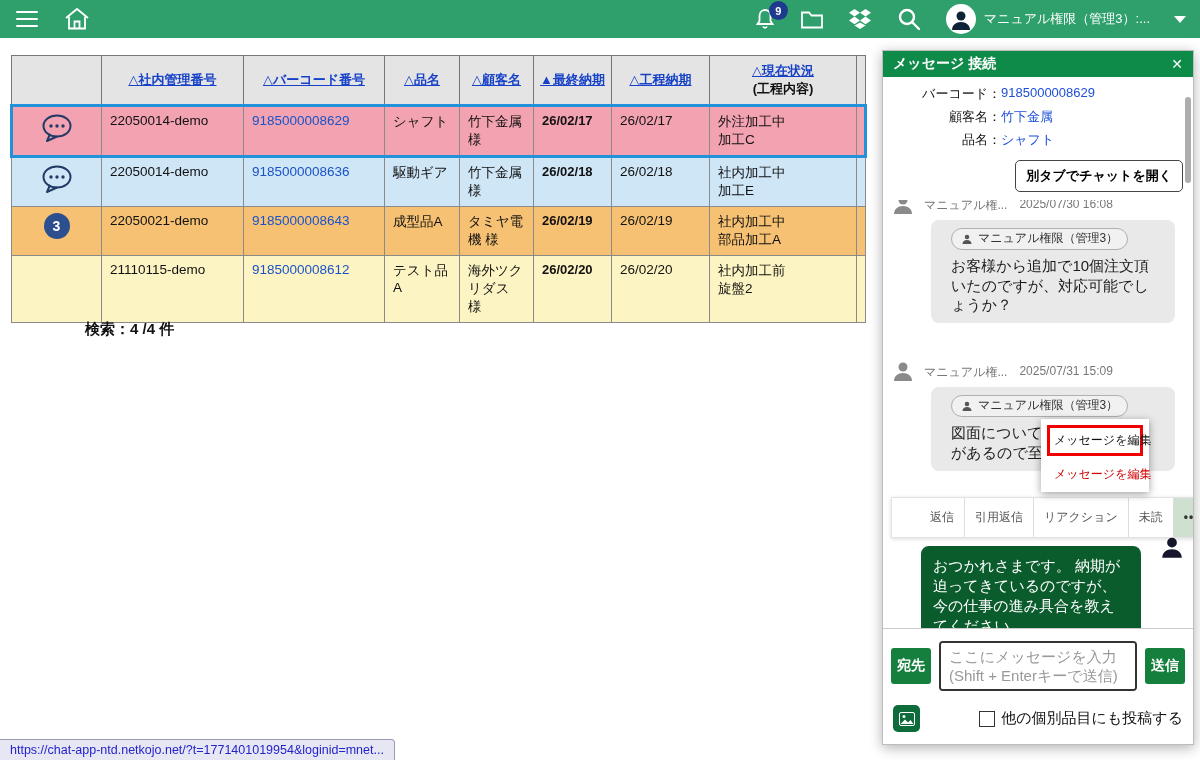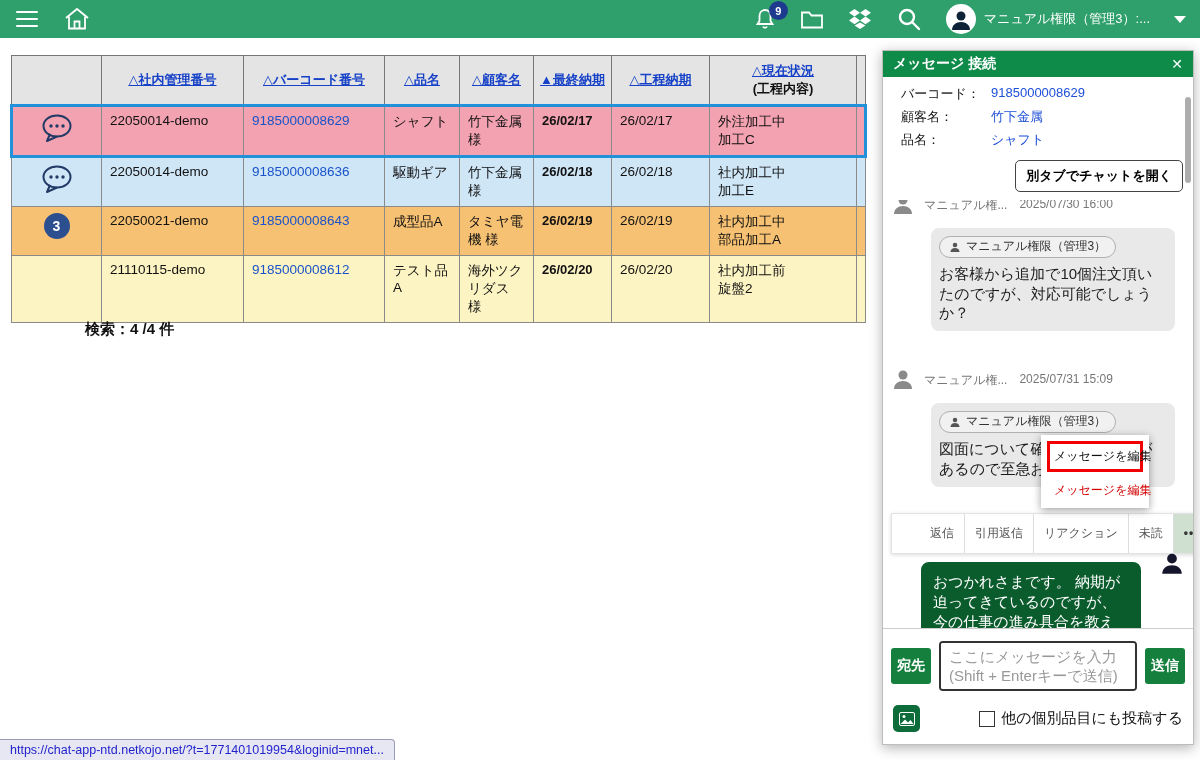--- a/index.html
+++ b/index.html
@@ -47,36 +47,36 @@
     font-weight:bold; font-size:14px; display:inline-flex; align-items:center; justify-content:center; }
   .search-count { position:absolute; left:85px; top:320px; font-weight:bold; font-size:15px; color:#111; }
 
   
   .chat-panel { position:absolute; left:882px; top:50px; width:312px; height:695px;
     background:#fff; border:1px solid #bdbdbd; box-shadow:0 3px 12px rgba(0,0,0,.3);
     display:flex; flex-direction:column; }
   .chat-header { background:#0e8a49; color:#fff; height:26px; display:flex; align-items:center;
     padding:0 10px; font-weight:bold; font-size:14px; flex:0 0 auto; }
   .chat-close { margin-left:auto; cursor:pointer; font-size:14px; font-weight:normal; }
-  .chat-info { padding:8px 18px 2px; font-size:13px; flex:0 0 auto; }
+  .chat-info { padding:8px 28px 2px; font-size:13px; flex:0 0 auto;text-align:right; }
   .info-row { display:flex; margin-bottom:5px; }
   .info-label { width:90px; color:#111; }
   .info-value { color:#1d4fd8; }
   .open-tab-row { text-align:right; padding:4px 10px 8px; flex:0 0 auto; }
   .open-tab { background:#fff; border:1px solid #444; border-radius:5px; padding:6px 10px;
     font-size:13px; font-weight:bold; font-family:inherit; cursor:pointer; }
   .scroll-thumb { position:absolute; right:2px; top:46px; width:6px; height:86px;
     background:#adadad; border-radius:3px; cursor:grab; }
 
   .messages { flex:1 1 auto; overflow:hidden; padding:0 8px; position:relative; }
   .msg-top { display:flex; gap:9px; align-items:flex-start; }
   .msg-meta { padding-top:5px; display:flex; gap:12px; color:#777; font-size:12px; white-space:nowrap; }
   .msg.clip { margin-top:-8px; }
   .msg2 { margin-top:36px; }
-  .bubble { background:#e9e9e9; border-radius:8px; padding:8px 8px; margin:8px 10px 0 40px;
+  .bubble { background:#e9e9e9; border-radius:8px; padding:8px 20px; margin:0 10px 0 40px;
     font-size:15px; line-height:1.32; color:#1a1a1a; }
   .bubble-wrap { position:relative; }
   .author-pill { display:inline-flex; align-items:center; gap:5px; border:1px solid #b0b0b0;
     background:#f1f1f1; border-radius:11px; padding:2px 9px; font-size:12px; color:#333; margin-bottom:6px; }
   .context-menu { position:absolute; left:150px; top:32px; background:#fff; width:108px;
     box-shadow:0 2px 8px rgba(0,0,0,.38); padding:6px; z-index:6; }
   .menu-edit { border:3px solid #f20000; padding:4px 4px; font-size:12px; color:#111;
     background:#fff; cursor:pointer; white-space:nowrap; }
   .menu-delete { color:#d40000; font-size:12px; padding:10px 7px 3px; cursor:pointer; white-space:nowrap; }
   .action-bar { display:flex; margin-top:26px; width:fit-content; background:#fff;
@@ -306,21 +306,21 @@
   <div class="messages">
 
     <div class="msg clip">
       <div class="msg-top">
         <span><svg width="24" height="24" viewBox="0 0 24 24" fill="#8a8a8a">
               <circle cx="12" cy="8" r="4.5"></circle>
               <path d="M3 22c0-5 4-8 9-8s9 3 9 8z"></path>
             </svg></span>
         <div class="msg-meta">
           <span>マニュアル権...</span>
-          <span>2025/07/30 16:00</span>
+          <span>2025/07/30 16:08</span>
         </div>
       </div>
       <div class="bubble">
         <div class="author-pill">
           <svg width="12" height="12" viewBox="0 0 24 24" fill="#555">
               <circle cx="12" cy="8" r="4.5"></circle>
               <path d="M3 22c0-5 4-8 9-8s9 3 9 8z"></path>
             </svg>
           <span>マニュアル権限（管理3）</span>
         </div>

